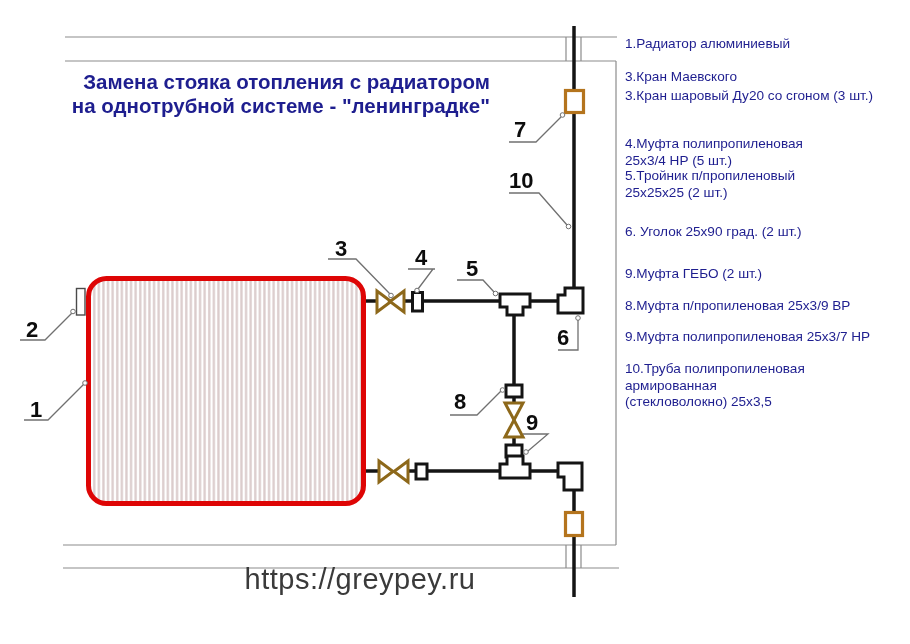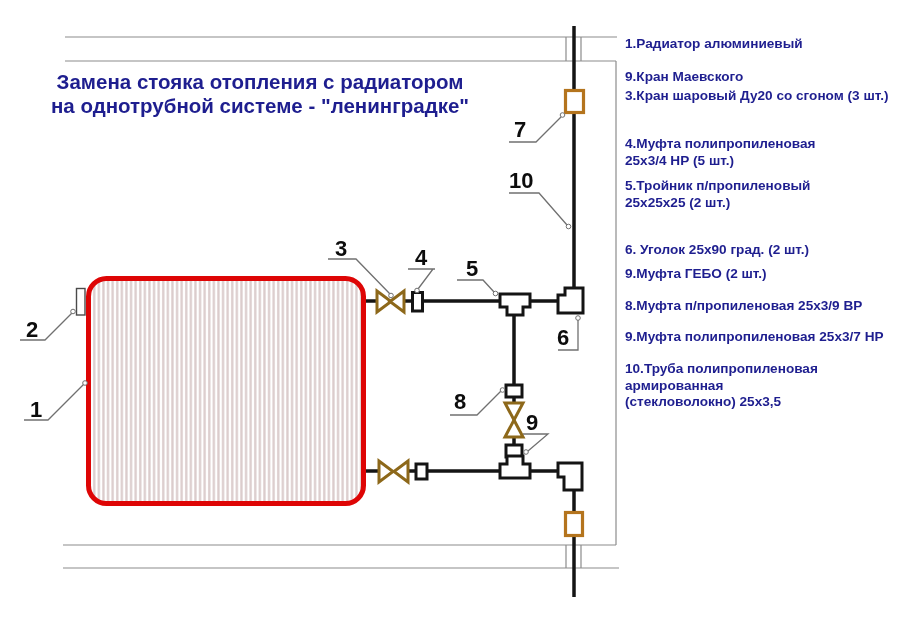--- a/index.html
+++ b/index.html
@@ -1,27 +1,27 @@
 <!DOCTYPE html>
 <html><head>
 <meta charset="utf-8">
 <style>
   html,body{margin:0;padding:0;background:#ffffff;}
   .page{
     position:relative;width:910px;height:644px;background:#ffffff;overflow:hidden;
     font-family:"Liberation Sans",sans-serif;
   }
   .title-block{
-    position:absolute;left:30px;top:70px;width:460px;text-align:center;
+    position:absolute;left:30px;top:70px;width:460px;text-align:right;
     color:#1e1e8f;font-weight:bold;font-size:20.5px;line-height:24px;
   }
   .legend{position:absolute;left:625px;top:0;width:284px;}
   .legend-item{
     position:absolute;left:0;width:284px;
-    color:#1e1e8f;font-weight:bold;font-size:13.6px;line-height:16.5px;
+    color:#1e1e8f;font-weight:normal;font-size:13.6px;line-height:16.5px;
     white-space:pre-line;
   }
   .footer-url{
     position:absolute;left:180px;top:563px;width:360px;text-align:center;
     color:#3a3a3a;font-size:29px;letter-spacing:0.5px;
   }
   svg.schematic{position:absolute;left:0;top:0;}
   .struct{stroke:#8c8c8c;stroke-width:1.2;fill:none;}
   .pipe{stroke:#141414;stroke-width:3.5;fill:none;}
   .fit{stroke:#141414;stroke-width:3;fill:#ffffff;}
@@ -130,29 +130,30 @@
     </g>
   </svg>
 
   <div class="title-block">
     <div>Замена стояка отопления с радиатором</div>
     <div>на однотрубной системе - "ленинградке"</div>
   </div>
 
   <div class="legend">
     <div class="legend-item" style="top:36px">1.Радиатор алюминиевый</div>
-    <div class="legend-item" style="top:69px">9.Кран Маевского</div>
+    <div class="legend-item" style="top:69px">3.Кран Маевского</div>
     <div class="legend-item" style="top:88px">3.Кран шаровый Ду20 со сгоном (3 шт.)</div>
     <div class="legend-item" style="top:136px">4.Муфта полипропиленовая
 25х3/4 НР (5 шт.)</div>
-    <div class="legend-item" style="top:178px">5.Тройник п/пропиленовый
+    <div class="legend-item" style="top:168px">5.Тройник п/пропиленовый
 25х25х25 (2 шт.)</div>
-    <div class="legend-item" style="top:242px">6. Уголок 25х90 град. (2 шт.)</div>
+    <div class="legend-item" style="top:224px">6. Уголок 25х90 град. (2 шт.)</div>
     <div class="legend-item" style="top:266px">9.Муфта ГЕБО (2 шт.)</div>
     <div class="legend-item" style="top:298px">8.Муфта п/пропиленовая 25х3/9 ВР</div>
     <div class="legend-item" style="top:329px">9.Муфта полипропиленовая 25х3/7 НР</div>
     <div class="legend-item" style="top:361px">10.Труба полипропиленовая
 армированная
 (стекловолокно) 25х3,5</div>
   </div>
 
+  <div class="footer-url">https://greypey.ru</div>
 
 </div>
 
 </body></html>

